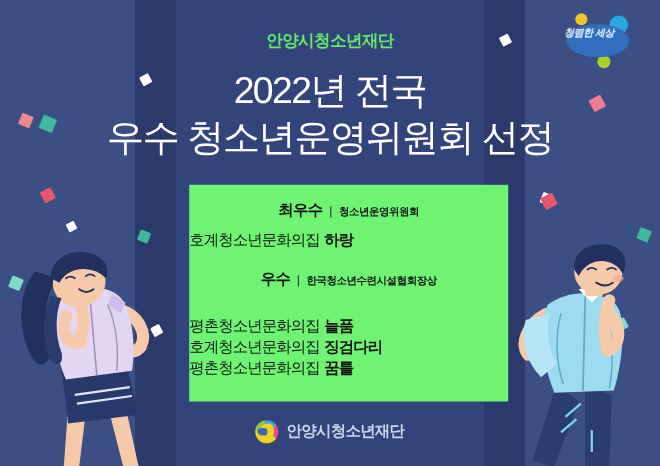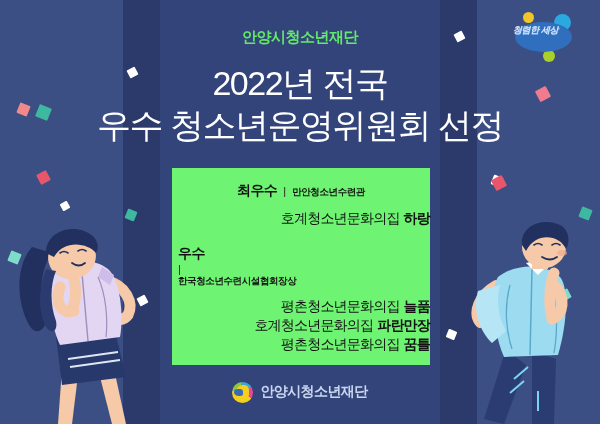--- a/index.html
+++ b/index.html
@@ -45,42 +45,42 @@
   #title{
     position:absolute;top:62px;left:0;right:0;text-align:center;
     color:#ffffff;font-weight:normal;letter-spacing:-1.5px;
     line-height:42px;
   }
   #title .l1{display:block;font-size:34px;}
   #title .l2{display:block;font-size:34px;}
 
   
   #card{
-    position:absolute;left:172px;top:168px;width:258px;height:197px;
+    position:absolute;left:172px;top:168px;width:290px;height:197px;
     background:#6ef472;
   }
   .award-head{
     display:flex;align-items:baseline;justify-content:center;
     color:#111111;
   }
   .award-head .rank{font-size:14px;font-weight:bold;letter-spacing:-.6px;}
   .award-head .sep{margin:0 6px;font-size:11px;color:#222;}
   .award-head .giver{font-size:9.5px;font-weight:bold;letter-spacing:-.4px;}
 
   .award-row{
-    text-align:right;color:#111111;font-size:14px;letter-spacing:-.8px;
+    text-align:left;color:#111111;font-size:14px;letter-spacing:-.8px;
     line-height:19px;white-space:nowrap;
   }
   .award-row .org{font-weight:normal;}
   .award-row .name{font-weight:bold;margin-left:4px;}
 
   #grp1{position:absolute;left:0;right:0;top:14px;}
   #grp1 .award-head{margin-bottom:9px;}
   #grp2{position:absolute;left:0;right:0;top:77px;}
-  #grp2 .award-head{margin-bottom:9px;flex-direction:column;}
+  #grp2 .award-head{margin-bottom:24px;}
 
   
   #footer{
     position:absolute;left:0;right:0;top:379px;height:26px;
     display:flex;align-items:center;justify-content:center;gap:7px;
   }
   #footer .mark{
     position:relative;width:21px;height:21px;border-radius:50%;
     background:
       conic-gradient(from 200deg,
@@ -149,38 +149,38 @@
     <span class="l1">2022년 전국</span>
     <span class="l2">우수 청소년운영위원회 선정</span>
   </div>
 
   <div id="card">
 
     <div id="grp1">
       <div class="award-head">
         <span class="rank">최우수</span>
         <span class="sep">|</span>
-        <span class="giver">만안청소년수련관</span>
+        <span class="giver">청소년운영위원회</span>
       </div>
       <div class="award-row">
         <span class="org">호계청소년문화의집</span><span class="name">하랑</span>
       </div>
     </div>
 
     <div id="grp2">
       <div class="award-head">
         <span class="rank">우수</span>
         <span class="sep">|</span>
         <span class="giver">한국청소년수련시설협회장상</span>
       </div>
       <div class="award-row">
         <span class="org">평촌청소년문화의집</span><span class="name">늘품</span>
       </div>
       <div class="award-row">
-        <span class="org">호계청소년문화의집</span><span class="name">파란만장</span>
+        <span class="org">호계청소년문화의집</span><span class="name">징검다리</span>
       </div>
       <div class="award-row">
         <span class="org">평촌청소년문화의집</span><span class="name">꿈틀</span>
       </div>
     </div>
 
   </div>
 
   <div id="footer">
     <span class="mark"></span>

